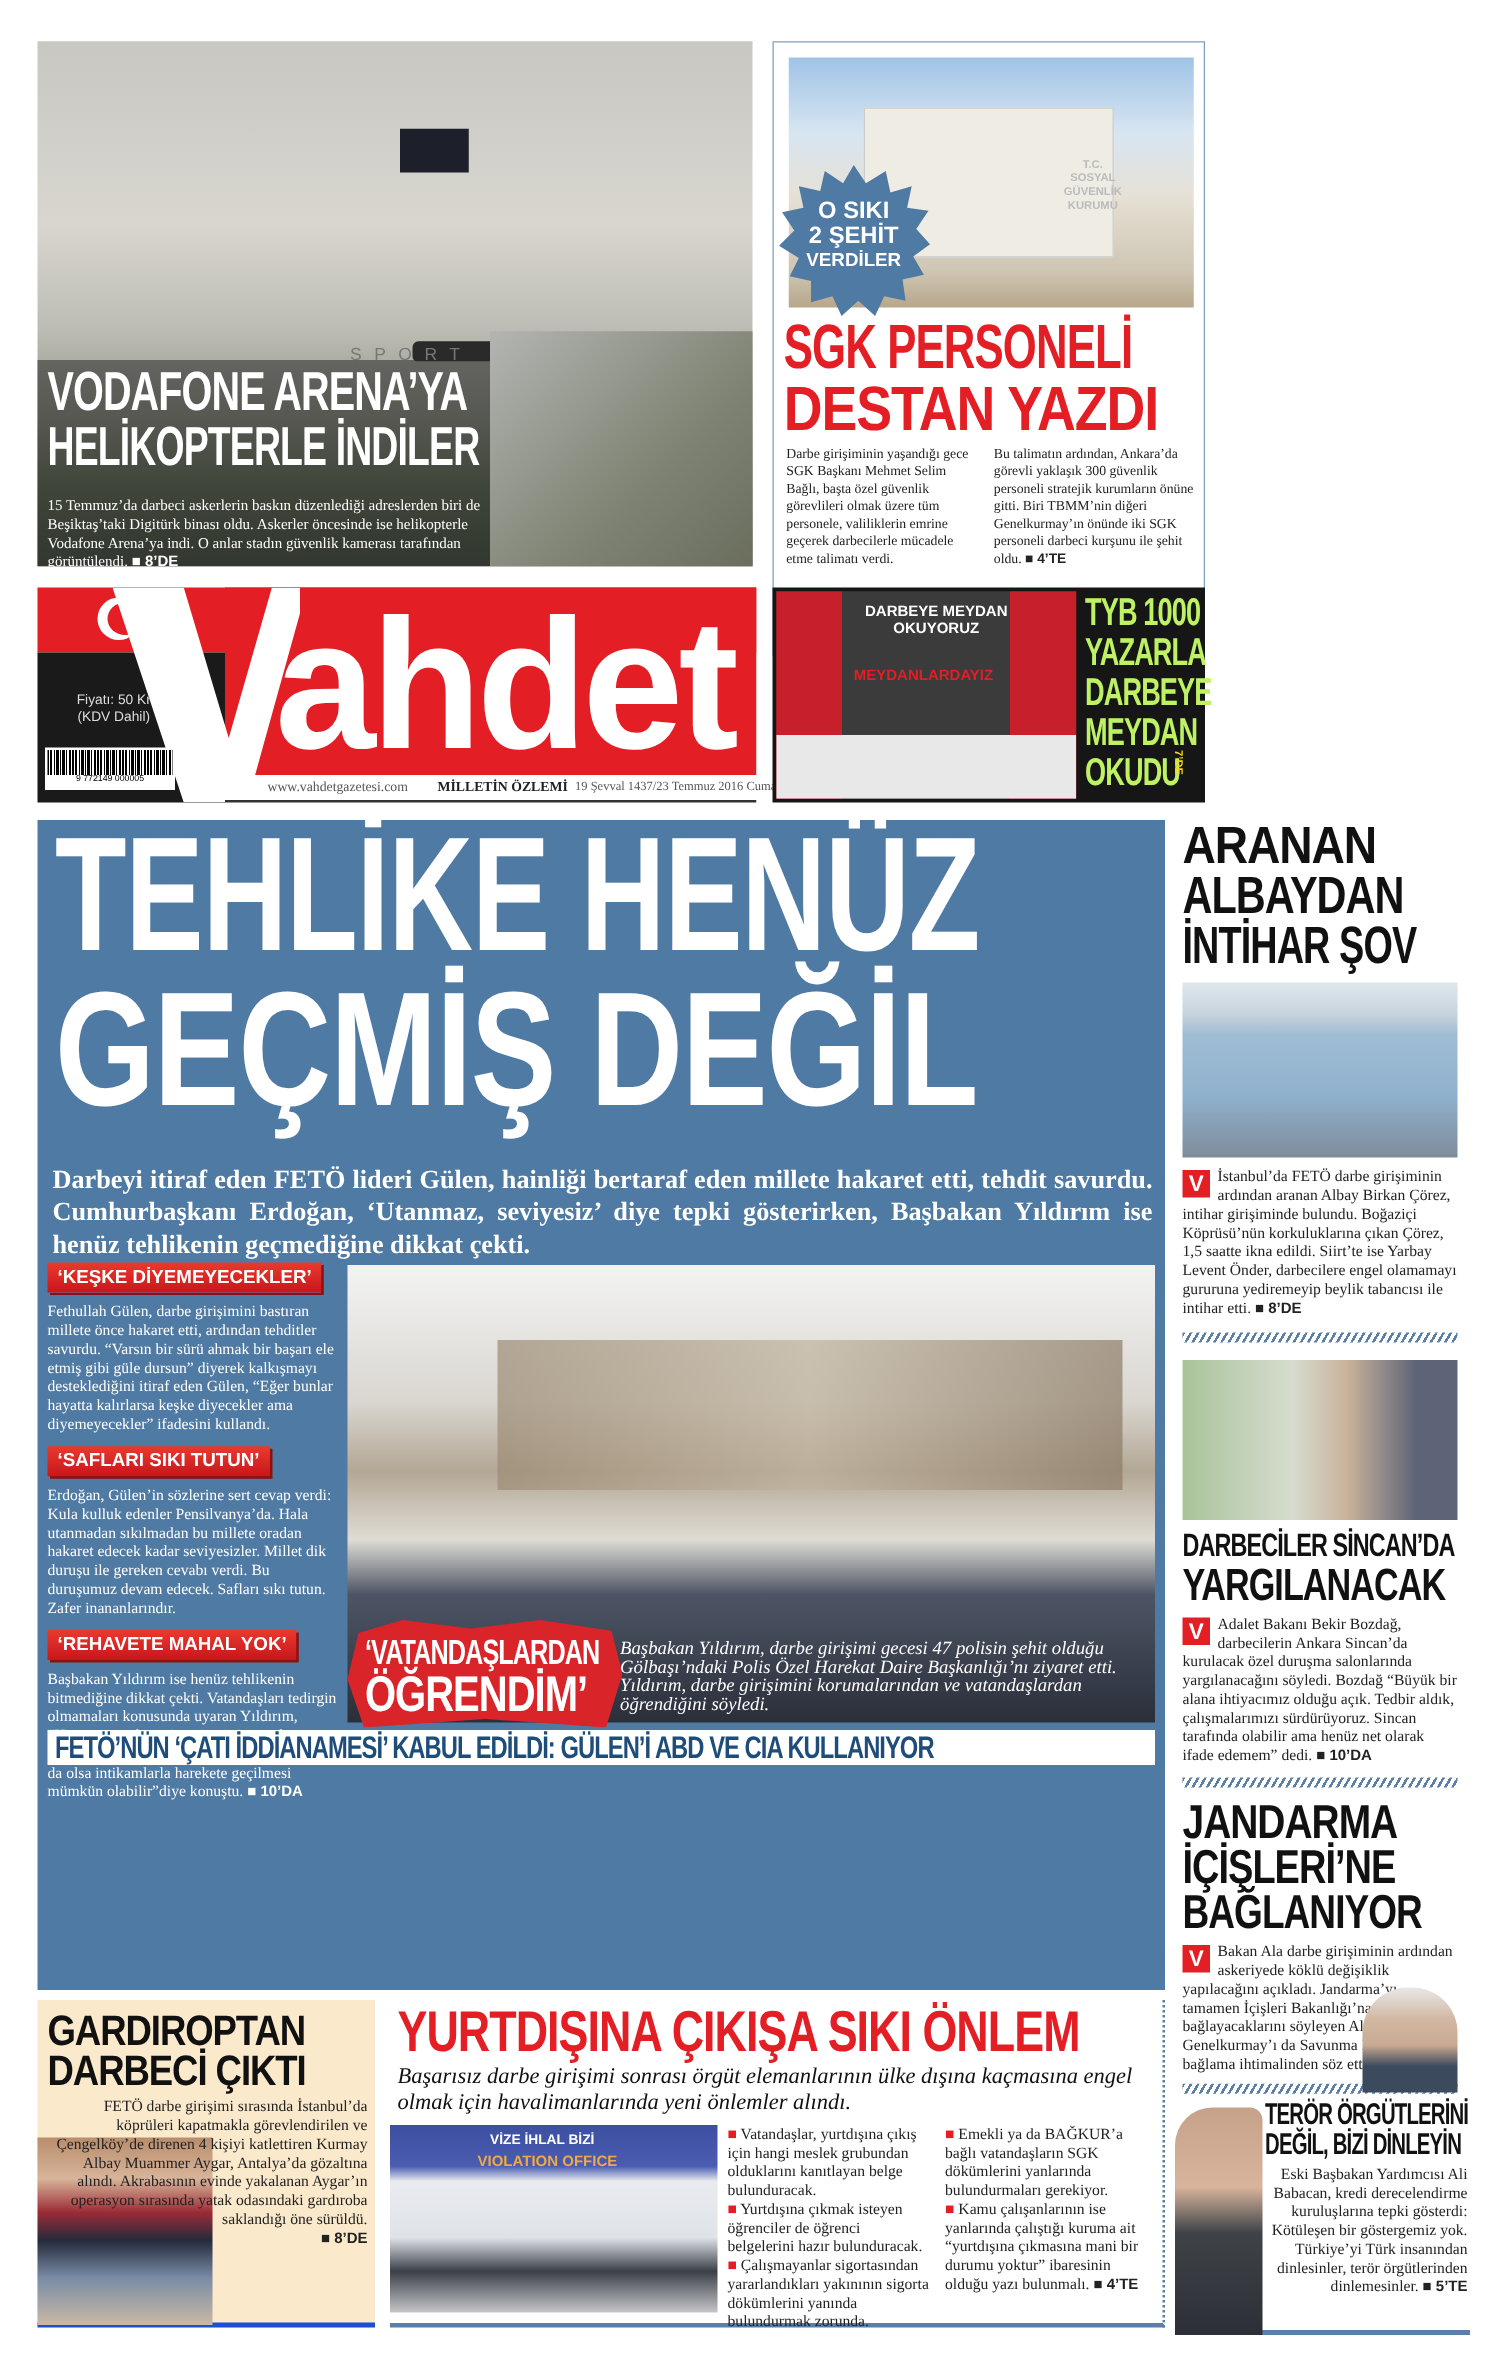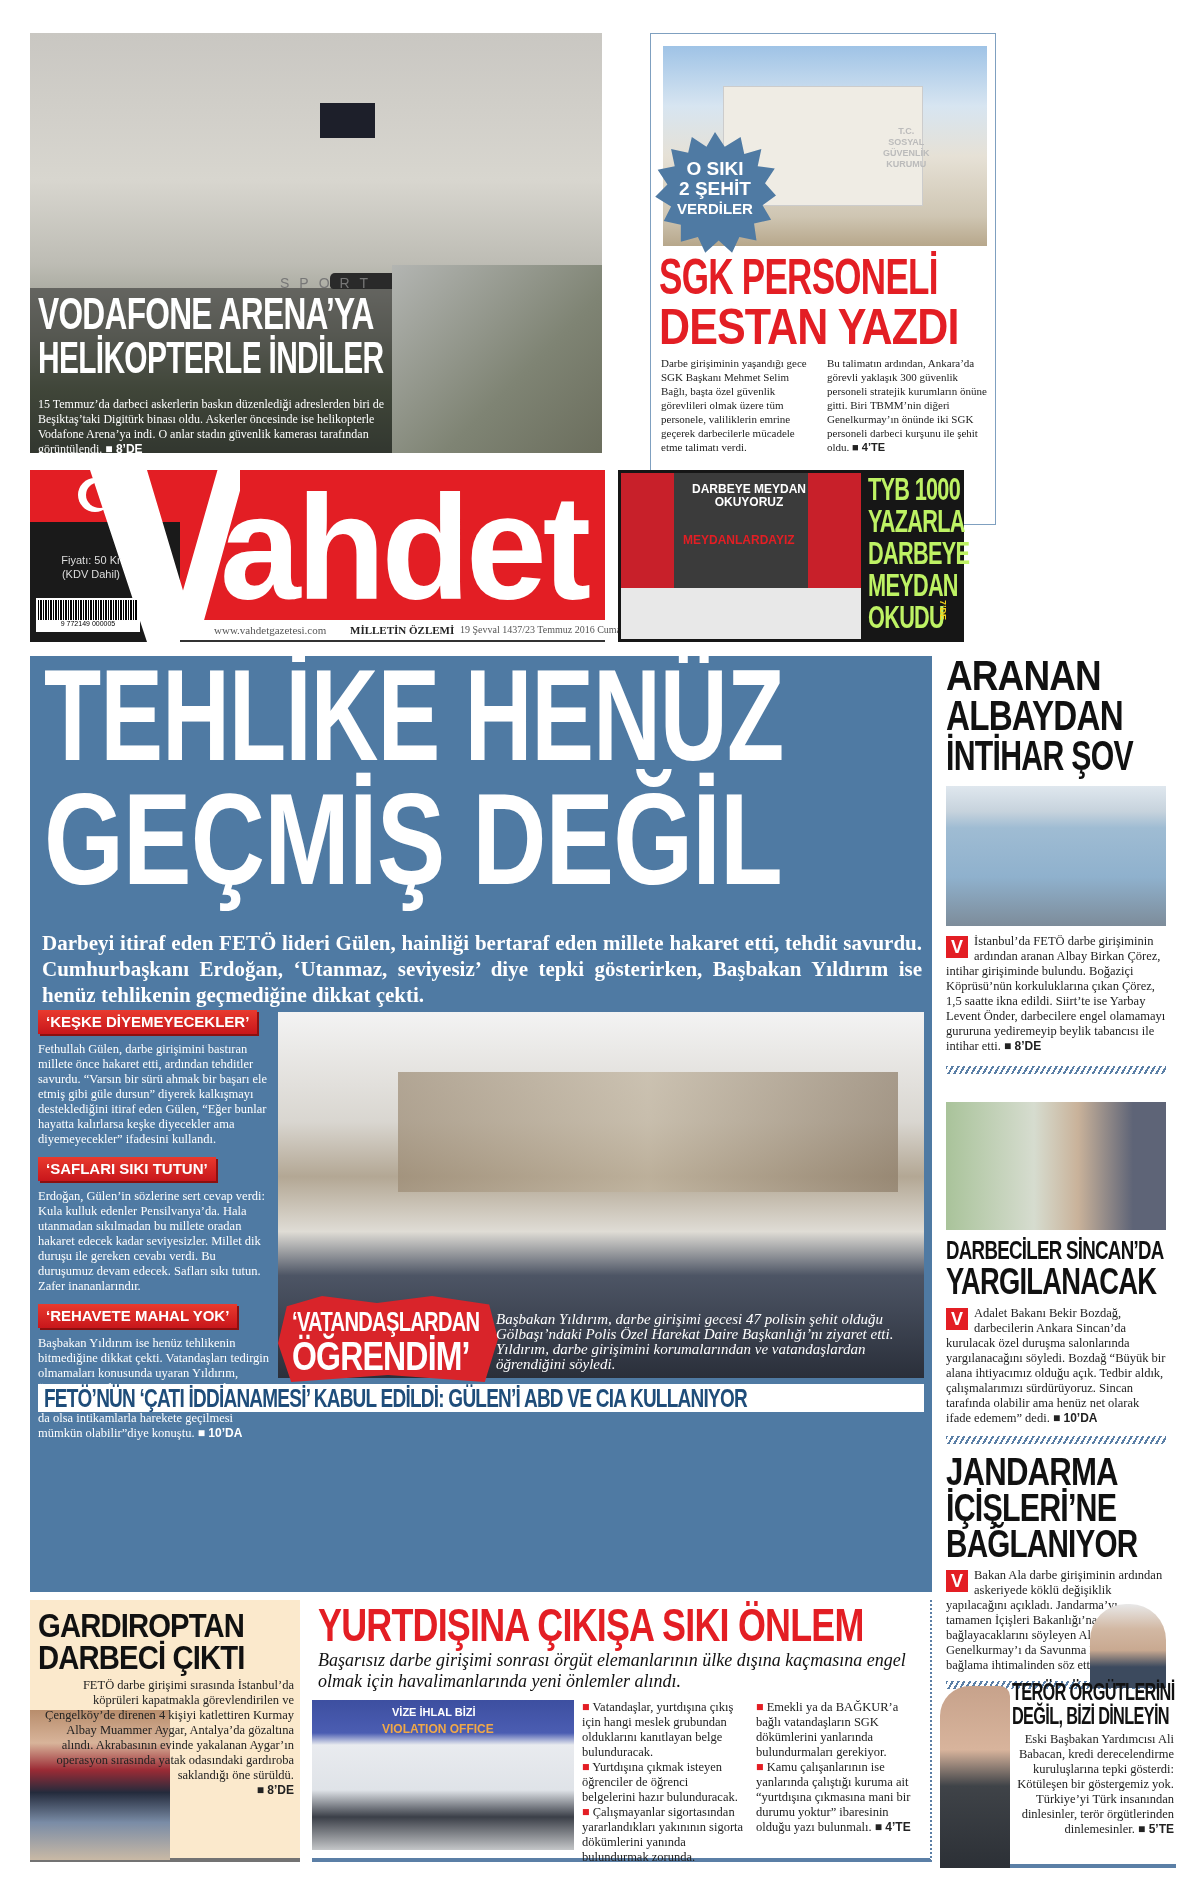--- a/index.html
+++ b/index.html
@@ -26,21 +26,21 @@
   <div class="abs photo" style="left:362px;top:232px;width:210px;height:188px;background:linear-gradient(135deg,#b3b5b2,#7f8474 60%,#6b6e5d);"></div>
   <div class="abs" style="left:0;top:255px;width:362px;height:165px;background:rgba(40,40,40,0.55);"></div>
   <div class="abs cond" style="left:8px;top:256px;font-size:44px;color:#fff;transform:scaleX(0.72);">VODAFONE ARENA’YA</div>
   <div class="abs cond" style="left:8px;top:300px;font-size:44px;color:#fff;transform:scaleX(0.68);">HELİKOPTERLE İNDİLER</div>
   <div class="abs" style="left:8px;top:364px;width:355px;color:#fff;font-size:12px;line-height:15px;">
     <span>15 Temmuz’da darbeci askerlerin baskın düzenlediği adreslerden biri de Beşiktaş’taki Digitürk binası oldu. Askerler öncesinde ise helikopterle Vodafone Arena’ya indi. O anlar stadın güvenlik kamerası tarafından görüntülendi.</span>
     <span class="ref">8’DE</span>
   </div>
 </div>
 
-<div class="abs" style="left:618px;top:33px;width:346px;height:492px;border:1px solid #7fa0c0;margin-left:32px;">
+<div class="abs" style="left:618px;top:33px;width:346px;height:492px;border:1px solid #7fa0c0;">
   <div class="abs photo" style="left:12px;top:12px;width:324px;height:200px;background:linear-gradient(180deg,#9fc3e6 0%,#d7e5f1 30%,#e6e1d6 55%,#cfc6b3 85%,#b7a78b 100%);">
     <div class="abs" style="left:60px;top:40px;width:200px;height:120px;background:#efece4;border:1px solid #ccc;"></div>
     <div class="abs" style="left:220px;top:80px;font-family:'Liberation Sans',sans-serif;font-weight:700;font-size:9px;line-height:11px;color:#bbb;text-align:center;">
       <div>T.C.</div>
       <div>SOSYAL</div>
       <div>GÜVENLİK</div>
       <div>KURUMU</div>
     </div>
   </div>
   <div class="abs" style="left:3px;top:98px;width:122px;height:122px;background:#4f7aa3;clip-path:polygon(50% 0%,58% 12%,71% 4%,74% 18%,88% 14%,85% 28%,99% 30%,91% 42%,100% 52%,89% 60%,96% 72%,82% 75%,84% 89%,70% 86%,64% 99%,53% 89%,42% 99%,36% 86%,22% 90%,22% 76%,8% 73%,14% 61%,1% 53%,11% 43%,3% 31%,17% 28%,14% 14%,28% 17%,31% 4%,43% 12%);"></div>
@@ -135,21 +135,21 @@
     <div class="cond" style="font-size:42px;line-height:40px;color:#111;transform:scaleX(0.72);font-weight:900;">İNTİHAR ŞOV</div>
     <div class="photo" style="width:220px;height:140px;margin-top:10px;background:linear-gradient(180deg,#dfe7ee 0%,#c7d3dd 18%,#9fbcd3 30%,#8fb1cd 65%,#7d8c9a 100%);"></div>
     <div class="body-txt" style="width:220px;margin-top:8px;font-size:12.5px;">
       <span class="vmark">V</span>
       <span>İstanbul’da FETÖ darbe girişiminin ardından aranan Albay Birkan Çörez, intihar girişiminde bulundu. Boğaziçi Köprüsü’nün korkuluklarına çıkan Çörez, 1,5 saatte ikna edildi. Siirt’te ise Yarbay Levent Önder, darbecilere engel olamamayı gururuna yediremeyip beylik tabancısı ile intihar etti.</span>
       <span class="ref">8’DE</span>
     </div>
     <div class="hatch" style="width:220px;margin-top:12px;"></div>
   </div>
 
-  <div style="margin-top:28px;">
+  <div style="margin-top:14px;">
     <div class="photo" style="width:220px;height:128px;background:linear-gradient(90deg,#a9c39a 0%,#d6dccf 40%,#c9b29a 60%,#5e6477 85%);"></div>
     <div class="cond" style="margin-top:6px;font-size:26px;line-height:28px;color:#111;transform:scaleX(0.72);">DARBECİLER SİNCAN’DA</div>
     <div class="cond" style="font-size:36px;line-height:36px;color:#111;transform:scaleX(0.76);">YARGILANACAK</div>
     <div class="body-txt" style="width:220px;margin-top:6px;font-size:12.5px;">
       <span class="vmark">V</span>
       <span>Adalet Bakanı Bekir Bozdağ, darbecilerin Ankara Sincan’da kurulacak özel duruşma salonlarında yargılanacağını söyledi. Bozdağ “Büyük bir alana ihtiyacımız olduğu açık. Tedbir aldık, çalışmalarımızı sürdürüyoruz. Sincan tarafında olabilir ama henüz net olarak ifade edemem” dedi.</span>
       <span class="ref">10’DA</span>
     </div>
     <div class="hatch" style="width:220px;margin-top:10px;"></div>
   </div>
@@ -171,21 +171,21 @@
 <div class="abs" style="left:940px;top:1676px;width:236px;height:192px;border-bottom:4px solid #5b7fa6;">
   <div class="abs photo" style="left:0;top:10px;width:70px;height:182px;background:linear-gradient(180deg,#c7a28b 0%,#d8b49c 35%,#3f4348 55%,#2c3036 100%);border-radius:30px 10px 0 0;"></div>
   <div class="abs cond" style="left:72px;top:4px;font-size:24px;line-height:24px;color:#111;transform:scaleX(0.68);">TERÖR ÖRGÜTLERİNİ</div>
   <div class="abs cond" style="left:72px;top:28px;font-size:24px;line-height:24px;color:#111;transform:scaleX(0.68);">DEĞİL, BİZİ DİNLEYİN</div>
   <div class="abs body-txt" style="left:74px;top:56px;width:160px;text-align:right;font-size:12.5px;">
     <span>Eski Başbakan Yardımcısı Ali Babacan, kredi derecelendirme kuruluşlarına tepki gösterdi: Kötüleşen bir göstergemiz yok. Türkiye’yi Türk insanından dinlesinler, terör örgütlerinden dinlemesinler.</span>
     <span class="ref">5’TE</span>
   </div>
 </div>
 
-<div class="abs" style="left:30px;top:1600px;width:270px;height:262px;background:#fbe9cc;border-bottom:4px solid #737373;">
+<div class="abs" style="left:30px;top:1600px;width:270px;height:262px;background:#fbe9cc;border-bottom:4px solid #1d4ed8;">
   <div class="abs cond" style="left:8px;top:8px;font-size:34px;line-height:34px;color:#111;transform:scaleX(0.86);font-weight:900;">GARDIROPTAN</div>
   <div class="abs cond" style="left:8px;top:40px;font-size:34px;line-height:34px;color:#111;transform:scaleX(0.86);font-weight:900;">DARBECİ ÇIKTI</div>
   <div class="abs photo" style="left:0;top:110px;width:140px;height:150px;background:linear-gradient(180deg,#b88d6c 0%,#d8b49a 22%,#9b2b35 40%,#242b3c 55%,#7a8ca6 75%,#c9b9a5 100%);"></div>
   <div class="abs body-txt" style="left:10px;top:78px;width:254px;text-align:right;font-size:12.5px;">
     <span>FETÖ darbe girişimi sırasında İstanbul’da köprüleri kapatmakla görevlendirilen ve Çengelköy’de direnen 4 kişiyi katlettiren Kurmay Albay Muammer Aygar, Antalya’da gözaltına alındı. Akrabasının evinde yakalanan Aygar’ın operasyon sırasında yatak odasındaki gardıroba saklandığı öne sürüldü.</span><br>
     <span class="ref">8’DE</span>
   </div>
 </div>
 
 <div class="abs" style="left:312px;top:1600px;width:620px;height:262px;border-bottom:4px solid #5b7fa6;border-right:2px dotted #5b7fa6;">

